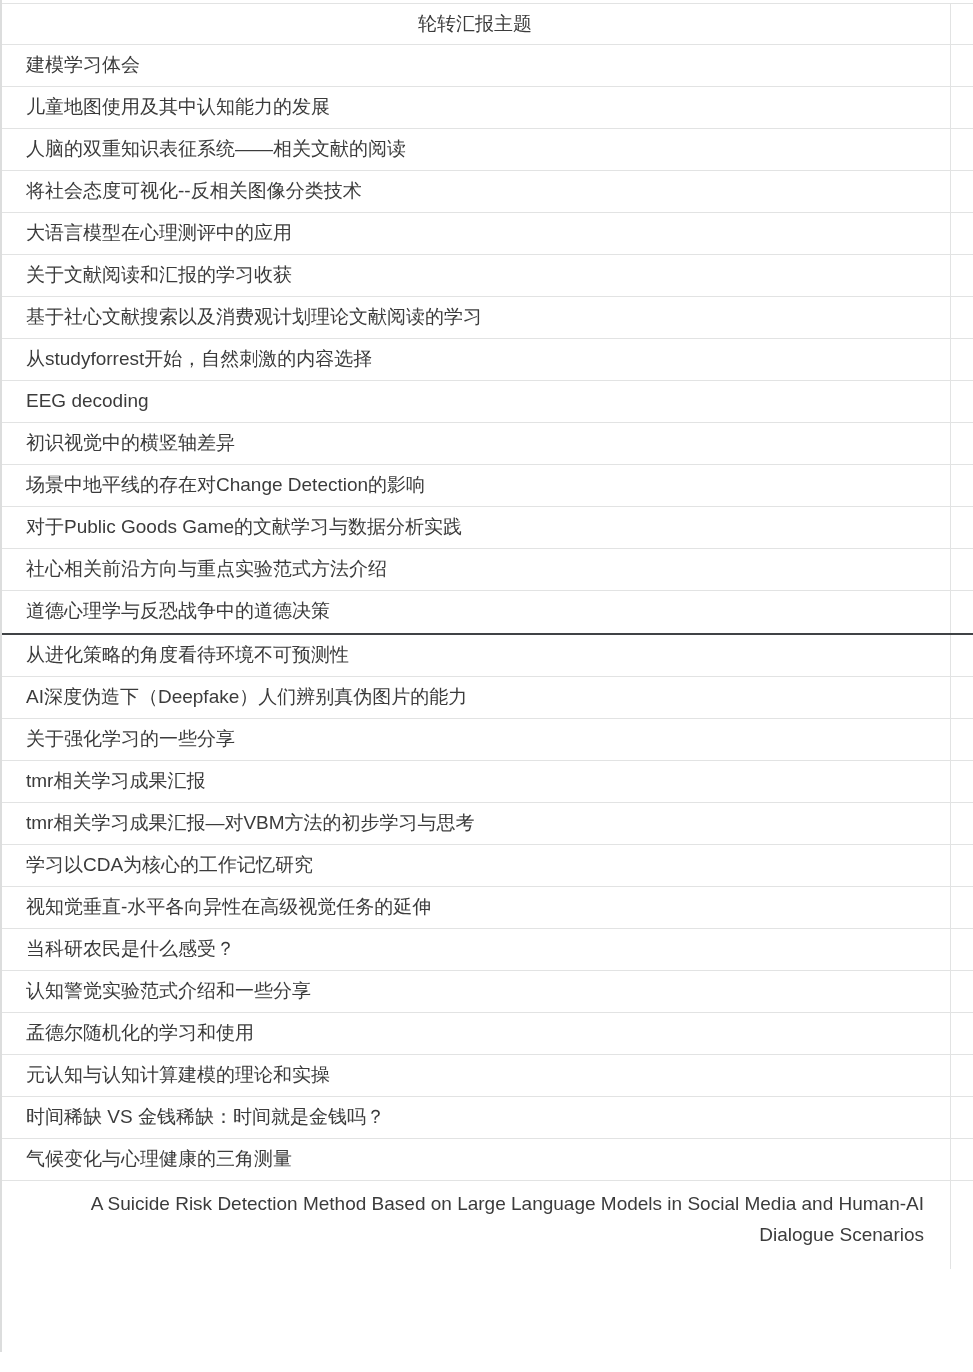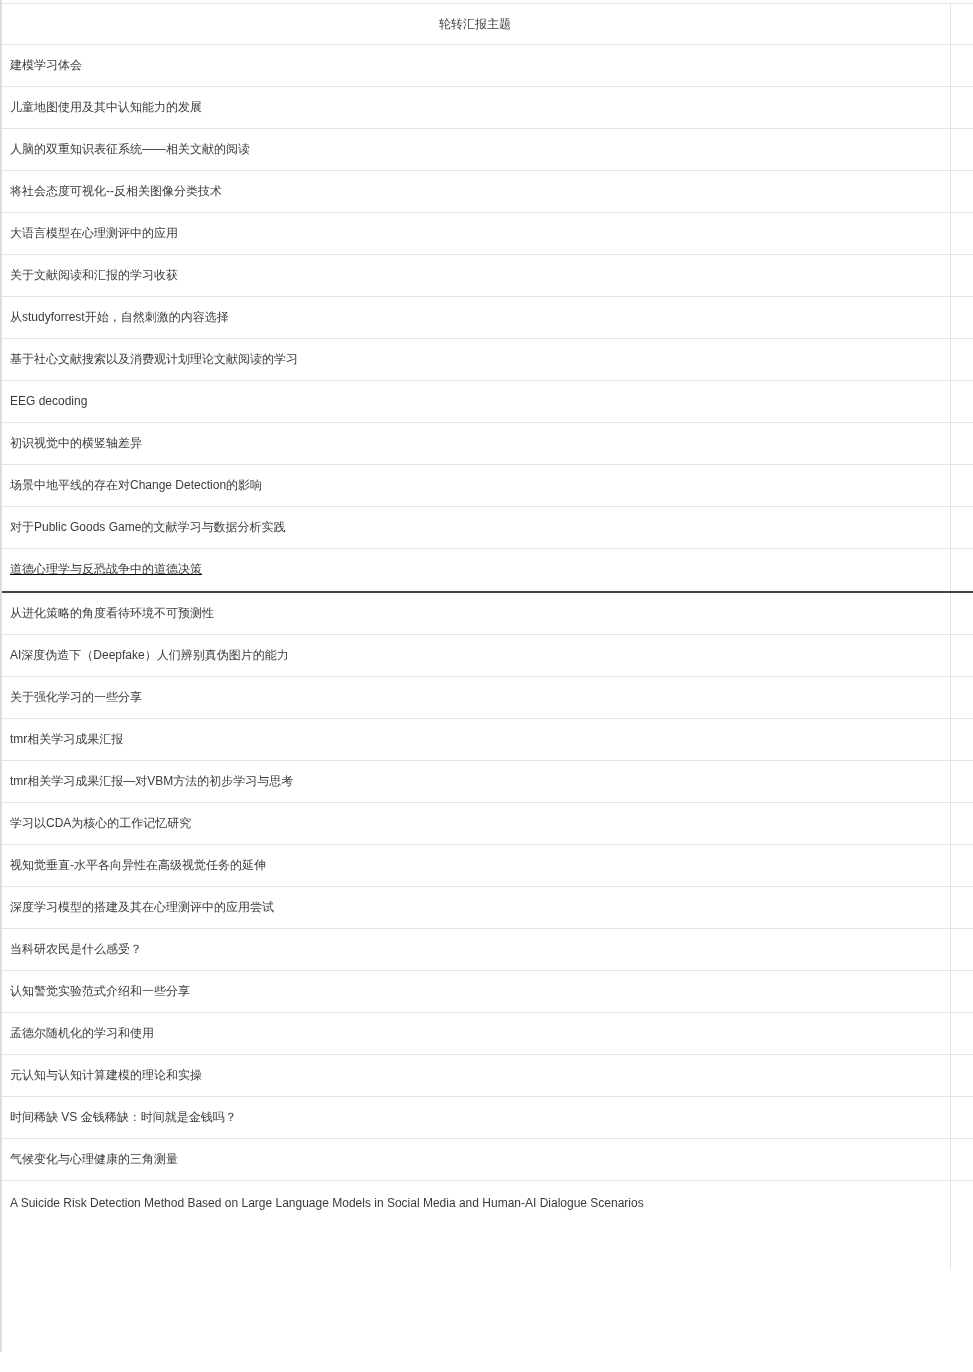--- a/index.html
+++ b/index.html
@@ -32,44 +32,44 @@
     height: 42px;
     box-sizing: border-box;
     border-bottom: 1px solid #e2e3e3;
     background: #ffffff;
   }
   .row.header-row { height: 41px; }
   .cell {
     flex: 0 0 951px;
     box-sizing: border-box;
     border-right: 1px solid #e2e3e3;
-    padding: 0 10px;
-    font-size: 12px;
+    padding: 0 26px;
+    font-size: 19px;
     line-height: 40px;
     color: #3b3b3b;
     white-space: nowrap;
     overflow: hidden;
   }
   .header-cell {
     text-align: center;
     color: #3b3b3b;
   }
   .sliver {
     flex: 1 1 auto;
     background: #ffffff;
   }
   
   .row.divider {
     height: 44px;
     border-bottom: 2px solid #404346;
-    text-decoration: underline;
   }
   .row.tall {
     height: 88px;
     border-bottom: none;
+    text-align: right;
   }
   .row.tall .cell {
     white-space: normal;
     line-height: 31px;
     padding-top: 7px;
   }
   .bottom-strip {
     height: 20px;
     background: #ffffff;
   }
@@ -105,41 +105,45 @@
       </div>
       <div class="row">
         <div class="cell">大语言模型在心理测评中的应用</div>
         <div class="sliver"></div>
       </div>
       <div class="row">
         <div class="cell">关于文献阅读和汇报的学习收获</div>
         <div class="sliver"></div>
       </div>
       <div class="row">
+        <div class="cell">基于社心文献搜索以及消费观计划理论文献阅读的学习</div>
+        <div class="sliver"></div>
+      </div>
+      <div class="row">
         <div class="cell">从studyforrest开始，自然刺激的内容选择</div>
         <div class="sliver"></div>
       </div>
       <div class="row">
-        <div class="cell">基于社心文献搜索以及消费观计划理论文献阅读的学习</div>
-        <div class="sliver"></div>
-      </div>
-      <div class="row">
         <div class="cell">EEG decoding</div>
         <div class="sliver"></div>
       </div>
       <div class="row">
         <div class="cell">初识视觉中的横竖轴差异</div>
         <div class="sliver"></div>
       </div>
       <div class="row">
         <div class="cell">场景中地平线的存在对Change Detection的影响</div>
         <div class="sliver"></div>
       </div>
       <div class="row">
         <div class="cell">对于Public Goods Game的文献学习与数据分析实践</div>
+        <div class="sliver"></div>
+      </div>
+      <div class="row">
+        <div class="cell">社心相关前沿方向与重点实验范式方法介绍</div>
         <div class="sliver"></div>
       </div>
       <div class="row divider">
         <div class="cell">道德心理学与反恐战争中的道德决策</div>
         <div class="sliver"></div>
       </div>
       <div class="row">
         <div class="cell">从进化策略的角度看待环境不可预测性</div>
         <div class="sliver"></div>
       </div>
@@ -161,24 +165,20 @@
       </div>
       <div class="row">
         <div class="cell">学习以CDA为核心的工作记忆研究</div>
         <div class="sliver"></div>
       </div>
       <div class="row">
         <div class="cell">视知觉垂直-水平各向异性在高级视觉任务的延伸</div>
         <div class="sliver"></div>
       </div>
       <div class="row">
-        <div class="cell">深度学习模型的搭建及其在心理测评中的应用尝试</div>
-        <div class="sliver"></div>
-      </div>
-      <div class="row">
         <div class="cell">当科研农民是什么感受？</div>
         <div class="sliver"></div>
       </div>
       <div class="row">
         <div class="cell">认知警觉实验范式介绍和一些分享</div>
         <div class="sliver"></div>
       </div>
       <div class="row">
         <div class="cell">孟德尔随机化的学习和使用</div>
         <div class="sliver"></div>

